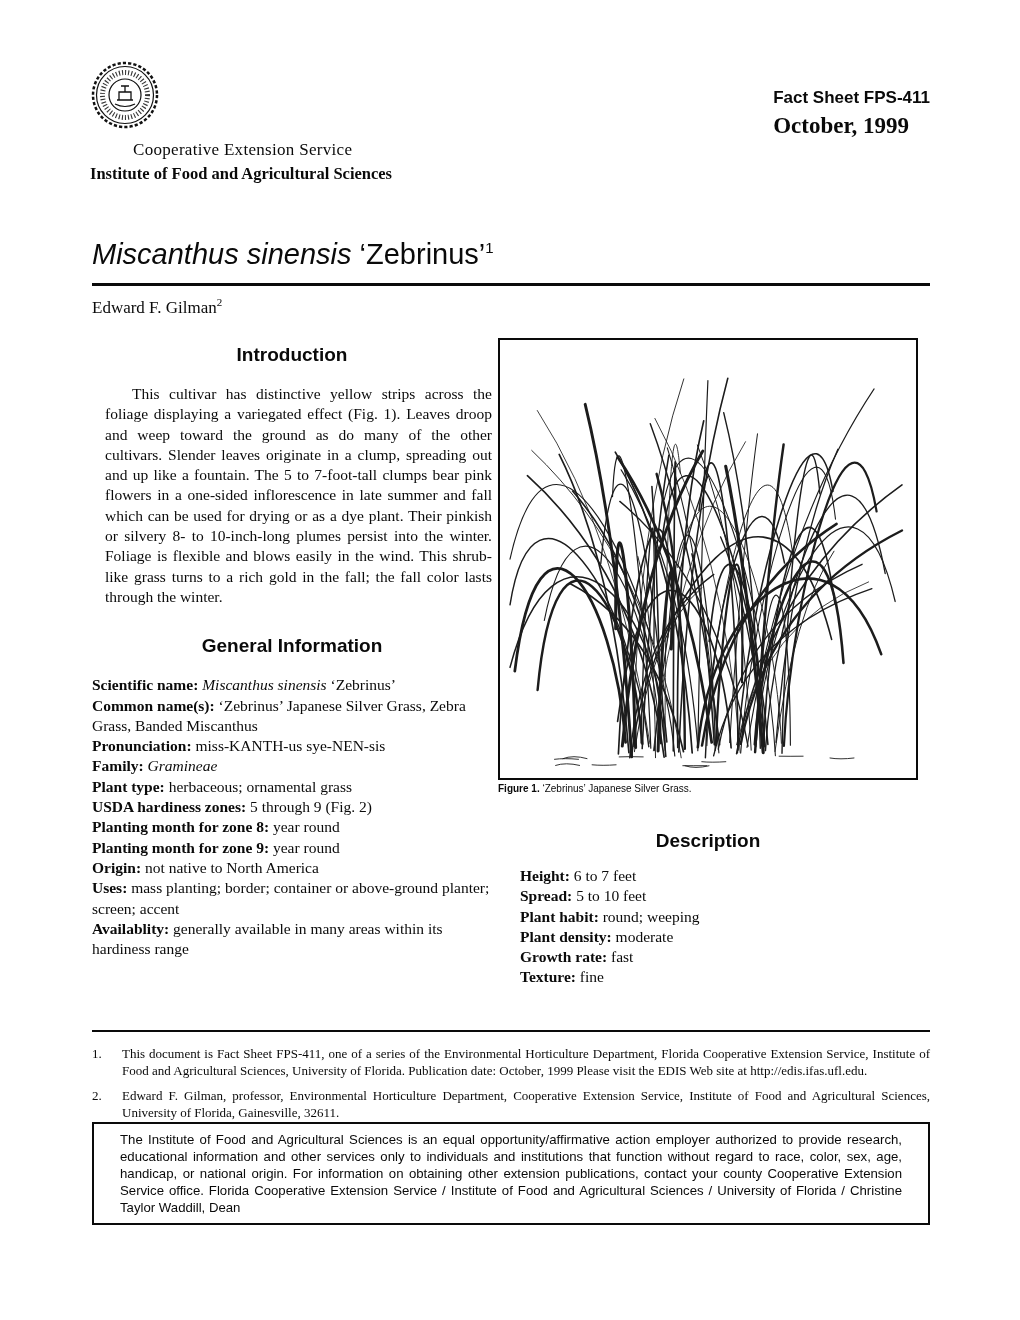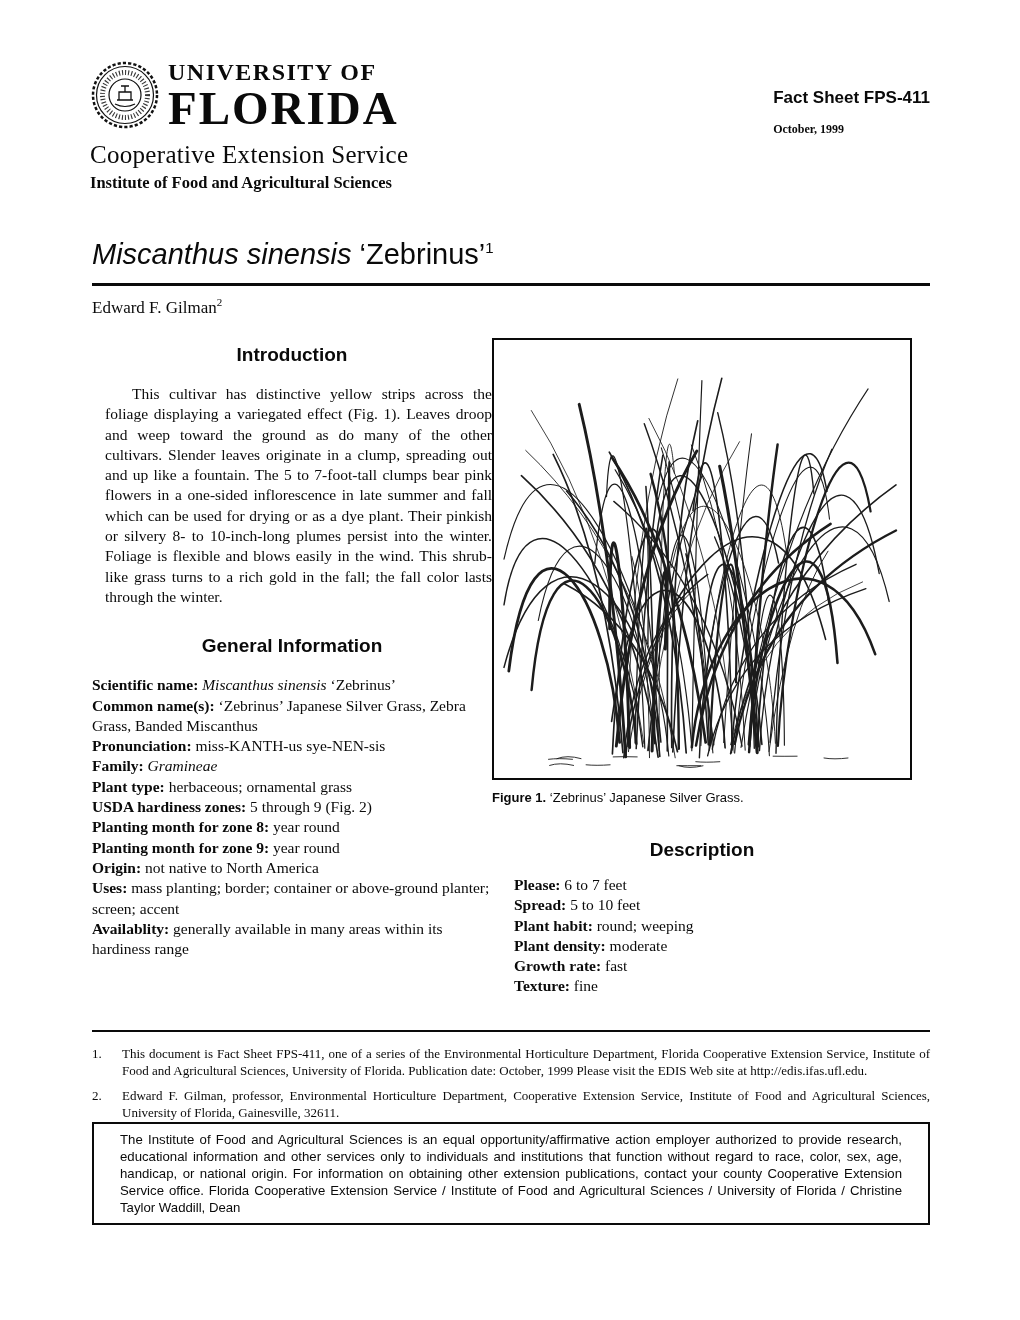--- a/index.html
+++ b/index.html
@@ -11,49 +11,49 @@
   }
   .sans { font-family:"Liberation Sans", sans-serif; }
 
   
   .masthead { position:absolute; left:90px; top:60px; }
   .logo-row { display:flex; align-items:center; }
   .seal { flex:0 0 auto; }
   .logo-text { margin-left:8px; }
   .univ-top { font-size:24px; font-weight:bold; letter-spacing:1.5px; line-height:1; }
   .univ-bottom { font-size:47px; font-weight:bold; letter-spacing:2px; line-height:0.95; margin-top:2px; }
-  .service-line { font-size:25px; margin-top:10px; letter-spacing:0.3px; }
+  .service-line { font-size:17px; margin-top:10px; letter-spacing:0.3px;margin-left:43px; }
   .institute-line { font-size:16.5px; font-weight:bold; margin-top:4px; }
 
   .fact-block { position:absolute; right:90px; top:88px; text-align:left; font-weight:bold; }
   .fact-number { font-size:17px; }
-  .fact-date { font-family:"Liberation Serif", serif; font-size:12px; margin-top:14px; }
+  .fact-date { font-family:"Liberation Serif", serif; font-size:23px; margin-top:5px; }
 
   
   .doc-title {
     position:absolute; left:92px; top:238px; width:838px;
     font-size:29px; font-weight:normal; border-bottom:3px solid #0a0a0a; padding-bottom:12px;
   }
   .doc-title sup { font-size:15px; }
   .author { position:absolute; left:92px; top:296px; font-size:17px; }
   .author sup { font-size:11px; }
 
   
-  .columns { position:absolute; left:92px; top:332px; width:838px; display:flex; gap:0; }
+  .columns { position:absolute; left:92px; top:332px; width:838px; display:flex; gap:6px; }
   .col-left { width:400px; }
   .col-right { width:420px; }
   .col-heading { font-size:19px; font-weight:bold; text-align:center; margin-top:12px; }
   .intro-body { margin-top:18px; font-size:15.5px; line-height:20.3px; text-align:justify; text-indent:27px;margin-left:13px; }
   .gi-heading { margin-top:28px; }
   .info-list { margin-top:18px; }
   .info-row { font-size:15.5px; line-height:20.3px; }
 
   .figure-box { width:420px; height:442px; border:2px solid #0a0a0a; margin-top:6px; }
   #grass-svg { width:100%; height:100%; display:block; }
-  .figure-caption { margin-top:9px; font-size:13px; line-height:18px; }
+  .figure-caption { font-size:10px; line-height:18px; }
   .desc-heading { margin-top:32px; }
   .desc-list { margin-top:14px; padding-left:22px; }
 
   
   .footnotes { position:absolute; left:92px; top:1030px; width:838px; border-top:2px solid #0a0a0a; padding-top:14px; }
   .footnote { display:flex; font-size:13px; line-height:16.5px; margin-bottom:9px; }
   .fn-num { width:30px; flex:0 0 auto; }
   .fn-text { flex:1; text-align:justify; }
 
   
@@ -71,24 +71,20 @@
   <header class="masthead">
     <div class="logo-row">
       <svg class="seal" viewBox="0 0 70 70" width="70" height="70" aria-hidden="true">
         <circle cx="35" cy="35" r="32" fill="none" stroke="#111" stroke-width="2.5" stroke-dasharray="3.2 2.1"></circle>
         <circle cx="35" cy="35" r="28.5" fill="none" stroke="#111" stroke-width="1.2"></circle>
         <circle cx="35" cy="35" r="22.5" fill="none" stroke="#111" stroke-width="5" stroke-dasharray="1.1 2" opacity="0.85"></circle>
         <circle cx="35" cy="35" r="16" fill="none" stroke="#111" stroke-width="1.2"></circle>
         <path d="M27 40 h16 M29 40 v-8 h12 v8 M35 32 v-6 M31 26 h8" stroke="#111" stroke-width="1.3" fill="none"></path>
         <path d="M25 44 q10 5 20 0" stroke="#111" stroke-width="1.2" fill="none"></path>
       </svg>
-      <div class="logo-text">
-        <div class="univ-top">UNIVERSITY OF</div>
-        <div class="univ-bottom">FLORIDA</div>
-      </div>
     </div>
     <div class="service-line">Cooperative Extension Service</div>
     <div class="institute-line">Institute of Food and Agricultural Sciences</div>
   </header>
 
   <div class="fact-block sans">
     <div class="fact-number">Fact Sheet FPS-411</div>
     <div class="fact-date">October, 1999</div>
   </div>
 
@@ -208,21 +204,21 @@
             <path d="M 330.0 418.0 q 10 1.7 24 0" fill="none" stroke="#1c1c1c" stroke-width="0.90" stroke-linecap="round"></path>
             <path d="M 92.1 424.8 q 10 1.0 24 0" fill="none" stroke="#1c1c1c" stroke-width="0.90" stroke-linecap="round"></path>
             <path d="M 279.1 416.2 q 10 0.2 24 0" fill="none" stroke="#1c1c1c" stroke-width="0.90" stroke-linecap="round"></path>
             <path d="M 55.6 425.4 q 10 -3.3 24 0" fill="none" stroke="#1c1c1c" stroke-width="0.90" stroke-linecap="round"></path>
           </svg>
       </figure>
       <figcaption class="figure-caption sans"><b>Figure 1.</b><span> ‘Zebrinus’ Japanese Silver Grass.</span></figcaption>
 
       <h2 class="col-heading sans desc-heading">Description</h2>
       <div class="desc-list">
-        <p class="info-row"><b>Please:</b><span> 6 to 7 feet</span></p>
+        <p class="info-row"><b>Height:</b><span> 6 to 7 feet</span></p>
         <p class="info-row"><b>Spread:</b><span> 5 to 10 feet</span></p>
         <p class="info-row"><b>Plant habit:</b><span> round; weeping</span></p>
         <p class="info-row"><b>Plant density:</b><span> moderate</span></p>
         <p class="info-row"><b>Growth rate:</b><span> fast</span></p>
         <p class="info-row"><b>Texture:</b><span> fine</span></p>
       </div>
     </div>
 
   </div>
 

